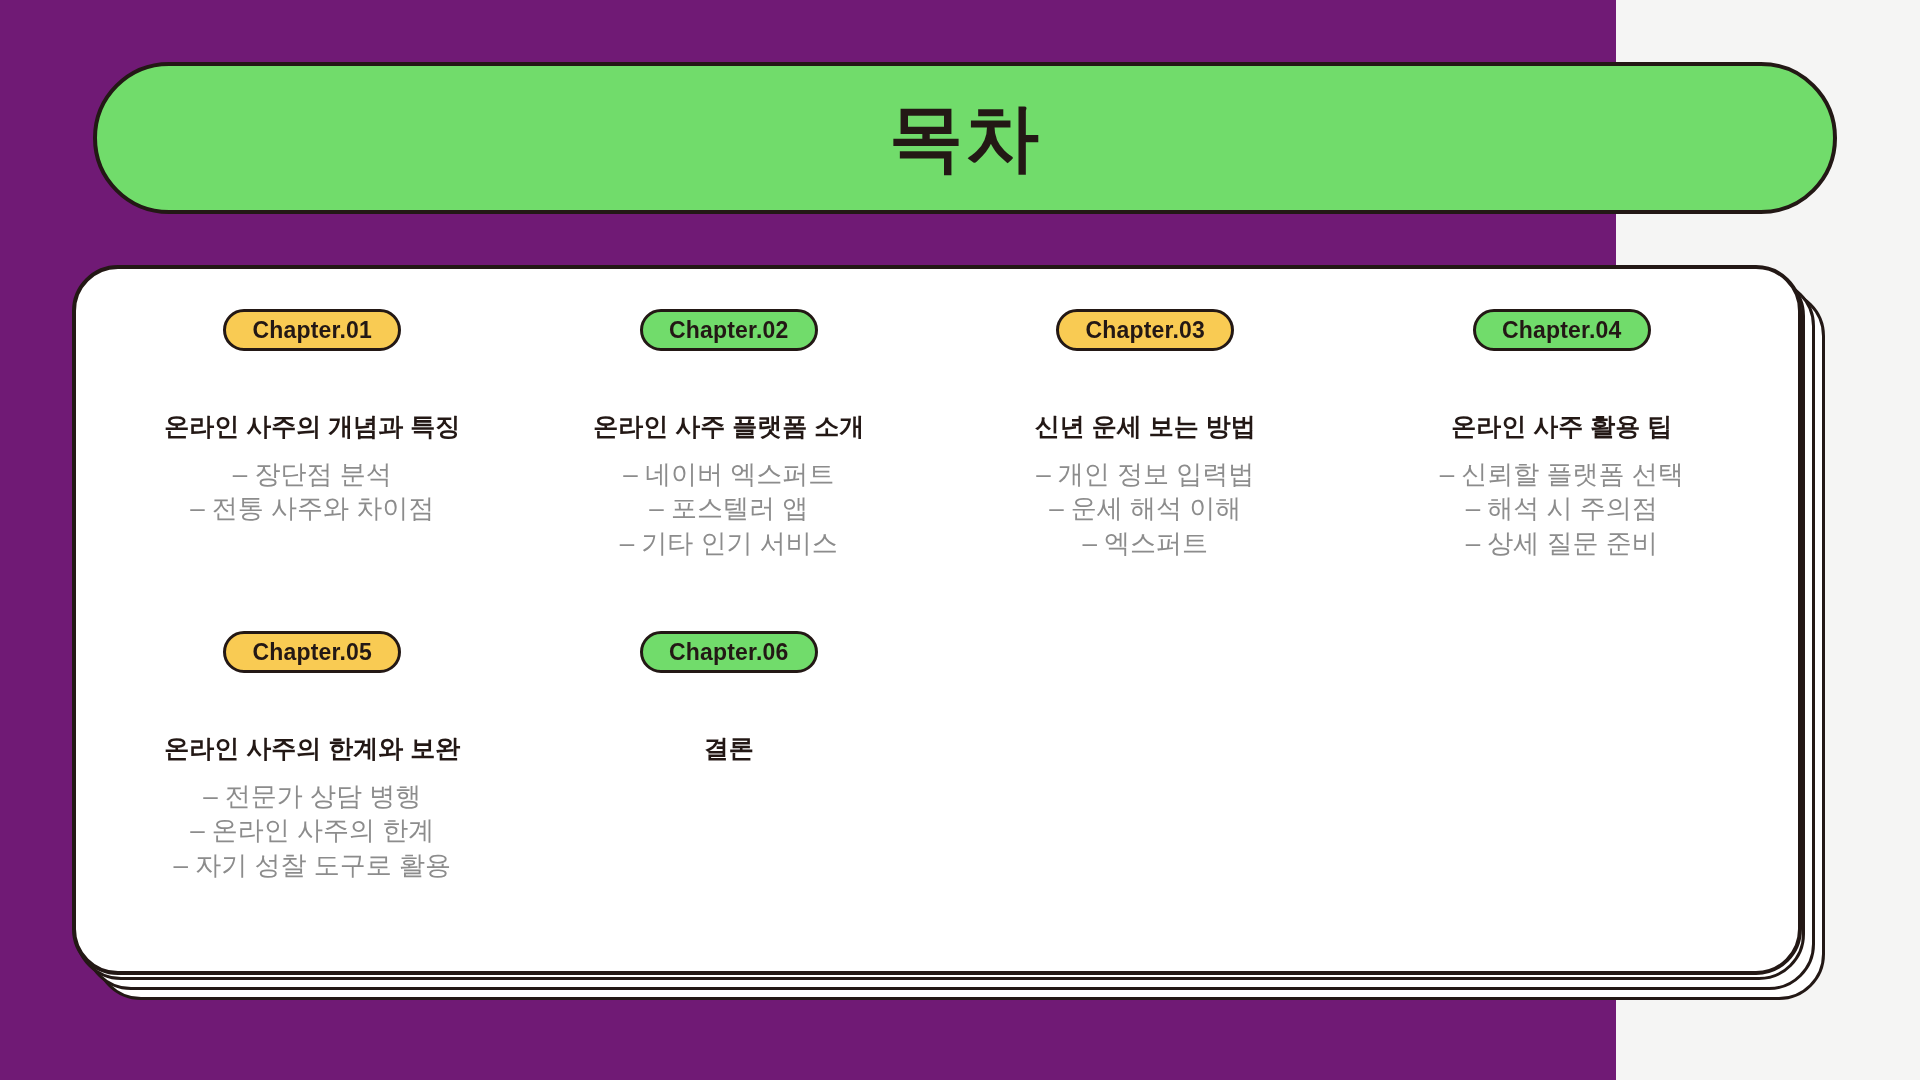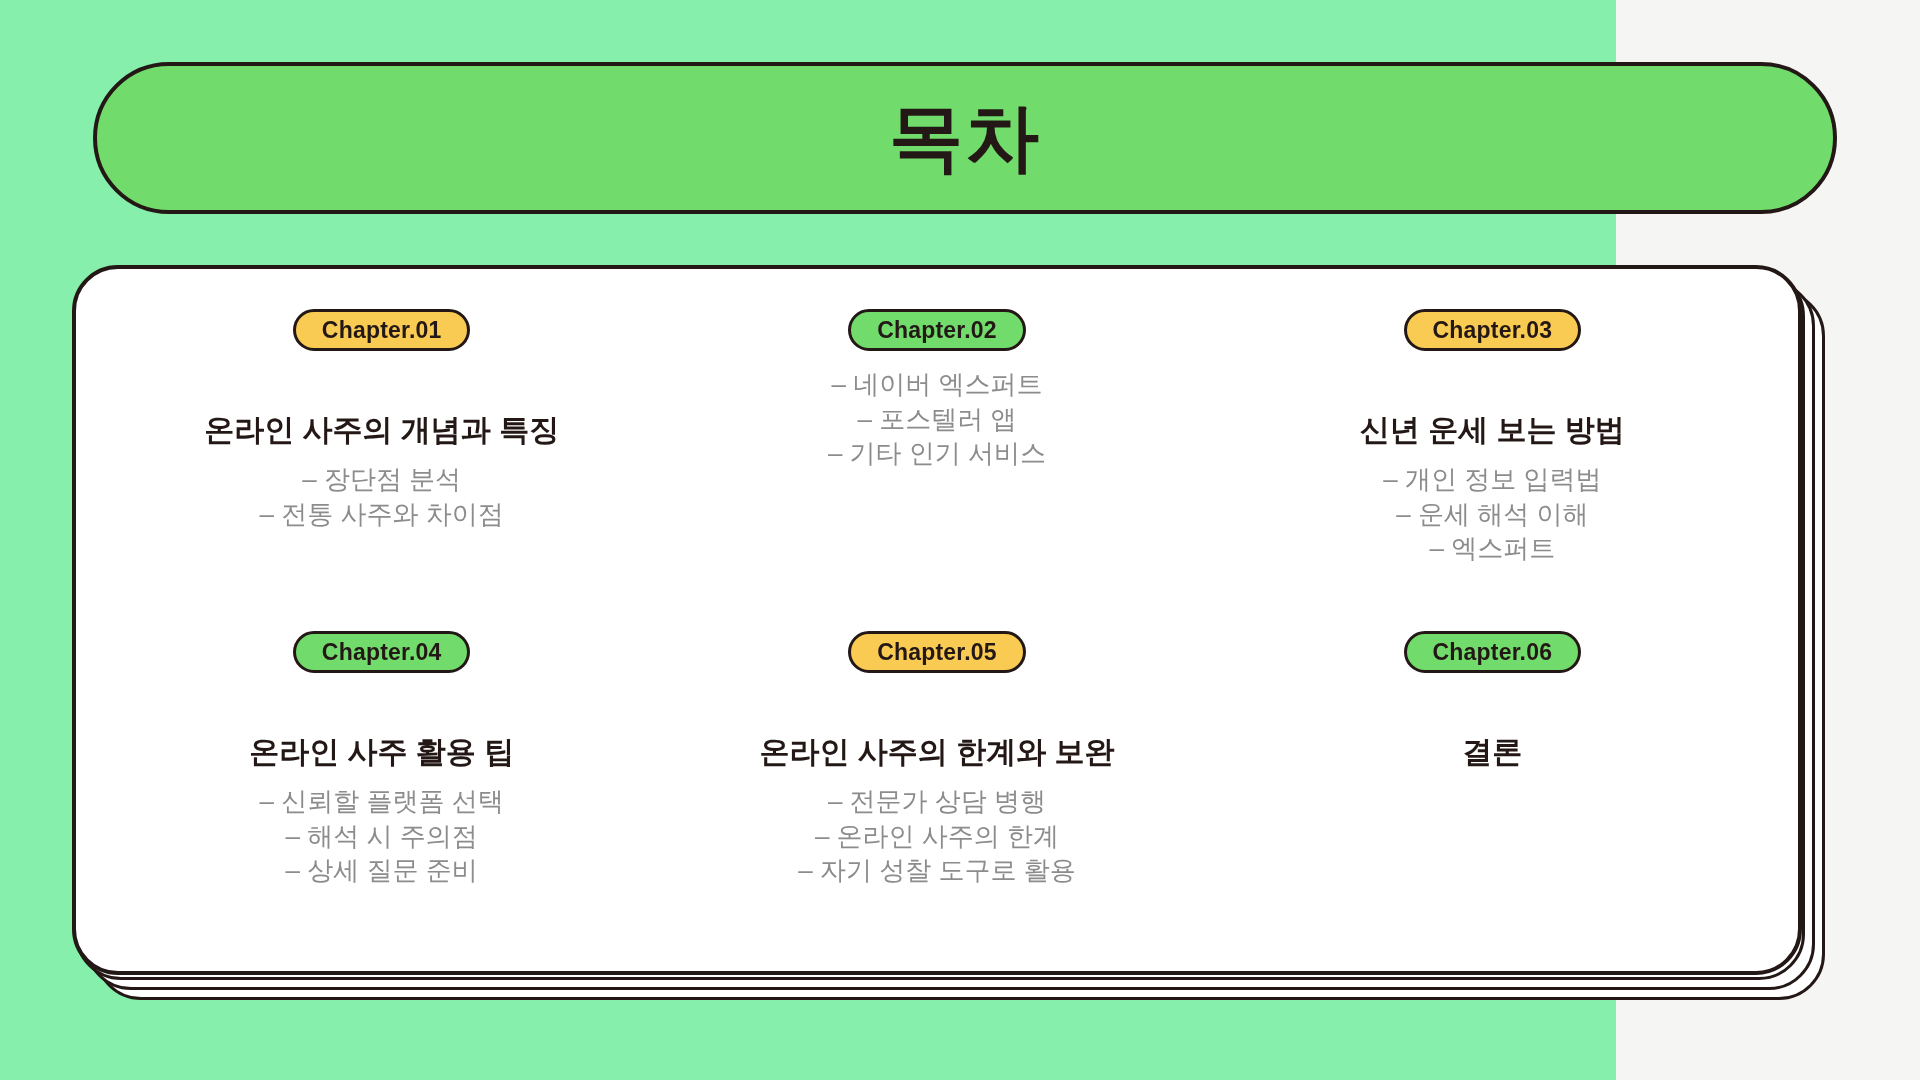--- a/index.html
+++ b/index.html
@@ -6,21 +6,21 @@
   html, body {
     width:1920px; height:1080px;
     background:#f5f5f4;
     font-family:"Liberation Sans", sans-serif;
     overflow:hidden;
   }
 
   .page {
     position:relative;
     width:1616px; height:1080px;
-    background:#86efac;
+    background:#701a75;
   }
 
   
   .header-banner {
     position:absolute;
     left:93px; top:62px;
     width:1744px; height:152px;
     background:#71DC6B;
     border:4px solid #231815;
     border-radius:76px;
@@ -56,21 +56,21 @@
     background:#ffffff;
     border:4px solid #231815;
     border-radius:46px;
     padding:40px 34px 30px 34px;
   }
 
   .chapter-grid {
     width:100%;
     height:100%;
     display:grid;
-    grid-template-columns:repeat(3, 1fr);
+    grid-template-columns:repeat(4, 1fr);
     grid-template-rows:repeat(2, 1fr);
     column-gap:0px;
     row-gap:0px;
     gap:12px;
   }
 
   .chapter-cell {
     display:flex;
     flex-direction:column;
     align-items:center;
@@ -88,21 +88,21 @@
     font-weight:bold;
     color:#231815;
     letter-spacing:0.2px;
     white-space:nowrap;
   }
   .badge-yellow { background:#F9CB53; }
   .badge-green  { background:#71DC6B; }
 
   .chapter-heading {
     margin-top:62px;
-    font-size:30px;
+    font-size:25px;
     font-weight:bold;
     color:#231815;
     text-align:center;
     white-space:nowrap;
     line-height:1.1;
   }
 
   .chapter-items {
     margin-top:16px;
     list-style:none;
@@ -133,20 +133,21 @@
         <div class="chapter-cell">
           <div class="chapter-badge badge-yellow">Chapter.01</div>
           <div class="chapter-heading">온라인 사주의 개념과 특징</div>
           <ul class="chapter-items">
             <li class="chapter-item">– 장단점 분석</li>
             <li class="chapter-item">– 전통 사주와 차이점</li>
           </ul>
         </div>
         <div class="chapter-cell">
           <div class="chapter-badge badge-green">Chapter.02</div>
+          <div class="chapter-heading">온라인 사주 플랫폼 소개</div>
           <ul class="chapter-items">
             <li class="chapter-item">– 네이버 엑스퍼트</li>
             <li class="chapter-item">– 포스텔러 앱</li>
             <li class="chapter-item">– 기타 인기 서비스</li>
           </ul>
         </div>
         <div class="chapter-cell">
           <div class="chapter-badge badge-yellow">Chapter.03</div>
           <div class="chapter-heading">신년 운세 보는 방법</div>
           <ul class="chapter-items">

